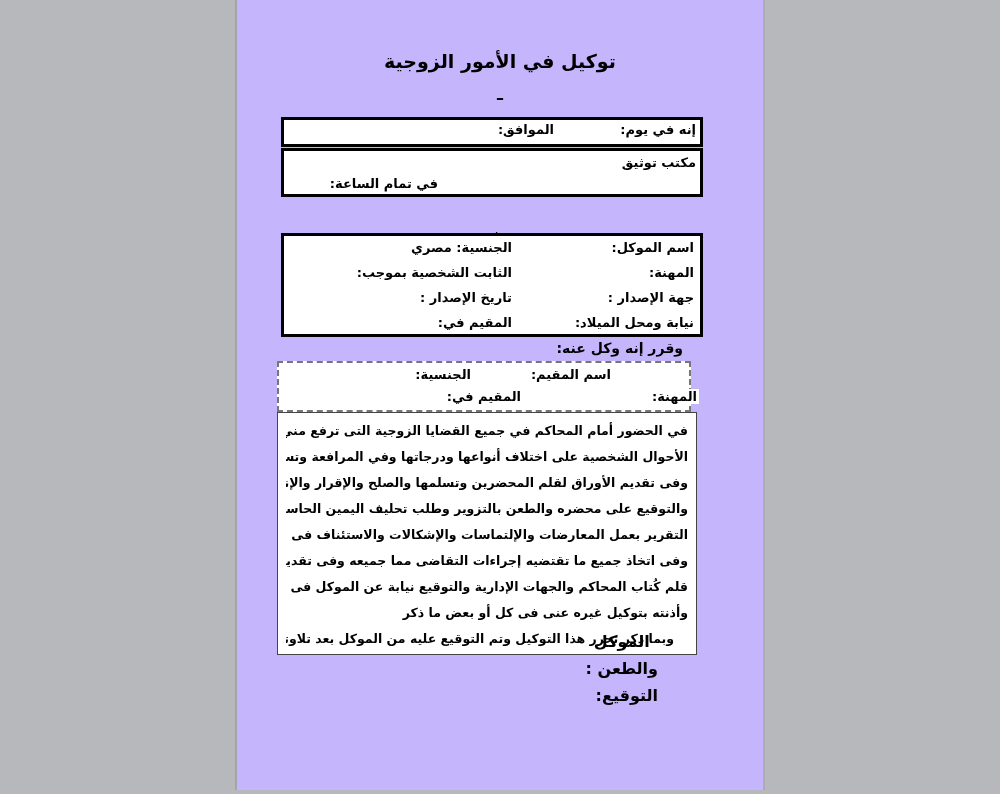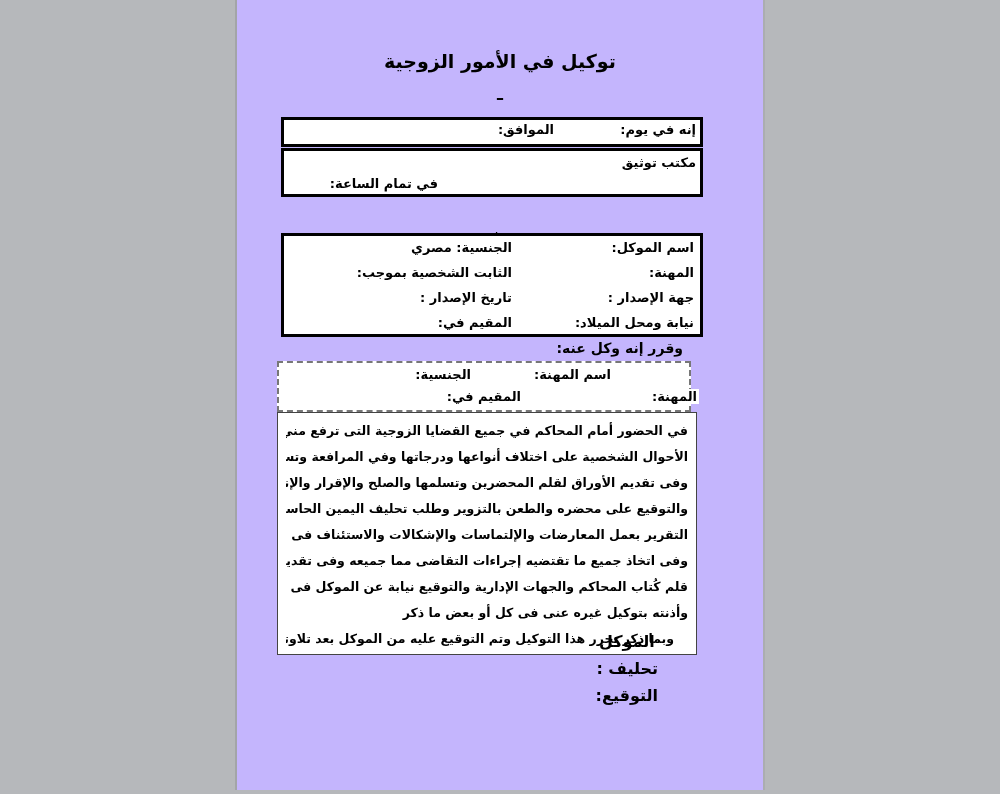--- a/index.html
+++ b/index.html
@@ -124,37 +124,37 @@
     </div>
     <div class="prow">
       <span class="r1">نيابة ومحل الميلاد:</span>
       <span class="r2">المقيم في:</span>
     </div>
   </div>
 
   <div class="delegation">وقرر إنه وكل عنه:</div>
 
   <div class="abox">
-    <span class="a-name">اسم المهنة:</span>
+    <span class="a-name">اسم المقيم:</span>
     <span class="a-nat">الجنسية:</span>
     <span class="a-job">المهنة:</span>
     <span class="a-res">المقيم في:</span>
   </div>
 
   <div class="powers">
     <div class="pline">في الحضور أمام المحاكم في جميع القضايا الزوجية التى ترفع مني أو علي أمام محاكم</div>
     <div class="pline">الأحوال الشخصية على اختلاف أنواعها ودرجاتها وفي المرافعة وتسلم جميع الأحكام وتنفيذها</div>
     <div class="pline">وفى تقديم الأوراق لقلم المحضرين وتسلمها والصلح والإقرار والإنكار والإبراء والتنازل</div>
     <div class="pline">والتوقيع على محضره والطعن بالتزوير وطلب تحليف اليمين الحاسمة وردها وقبولها وفى</div>
     <div class="pline">التقرير بعمل المعارضات والإلتماسات والإشكالات والاستئناف فى القضايا وتقديم المذكرات</div>
     <div class="pline">وفى اتخاذ جميع ما تقتضيه إجراءات التقاضى مما جميعه وفى تقديم الرسوم والأمانات إلى</div>
     <div class="pline">قلم كُتاب المحاكم والجهات الإدارية والتوقيع نيابة عن الموكل فى التسليم فى كل ما ذكر</div>
     <div class="pline align-right">وأذنته بتوكيل غيره عنى فى كل أو بعض ما ذكر</div>
     <div class="pline align-right indent">وبما ذكر تحرر هذا التوكيل وتم التوقيع عليه من الموكل بعد تلاوته عليه.</div>
   </div>
 
   <div class="sig">
     <div class="sig-party">الموكل</div>
-    <div>تحليف :</div>
+    <div>والطعن :</div>
     <div>التوقيع:</div>
   </div>
 
 </div>
 
 </body></html>

